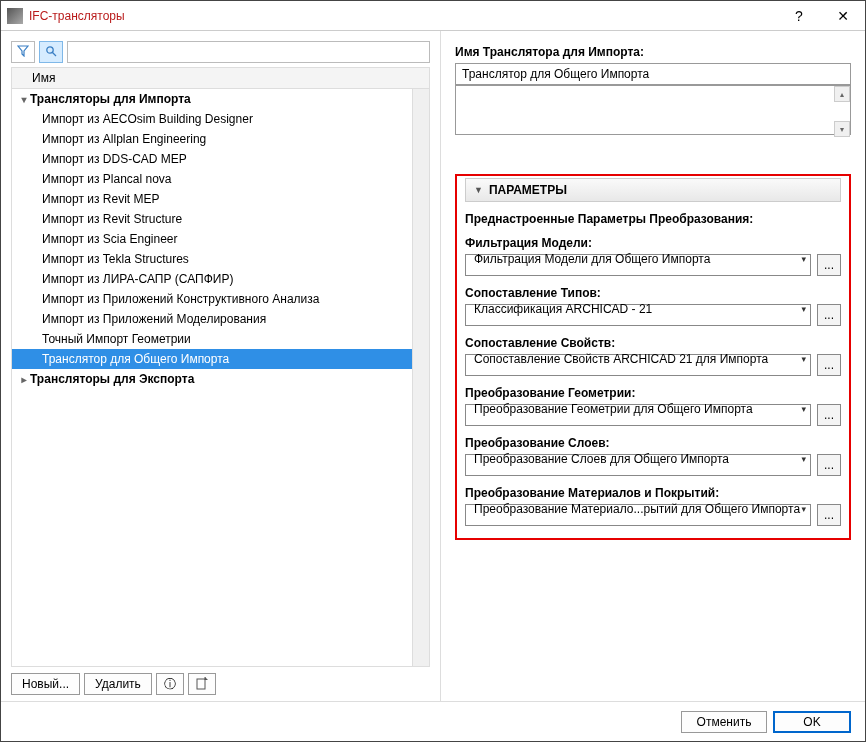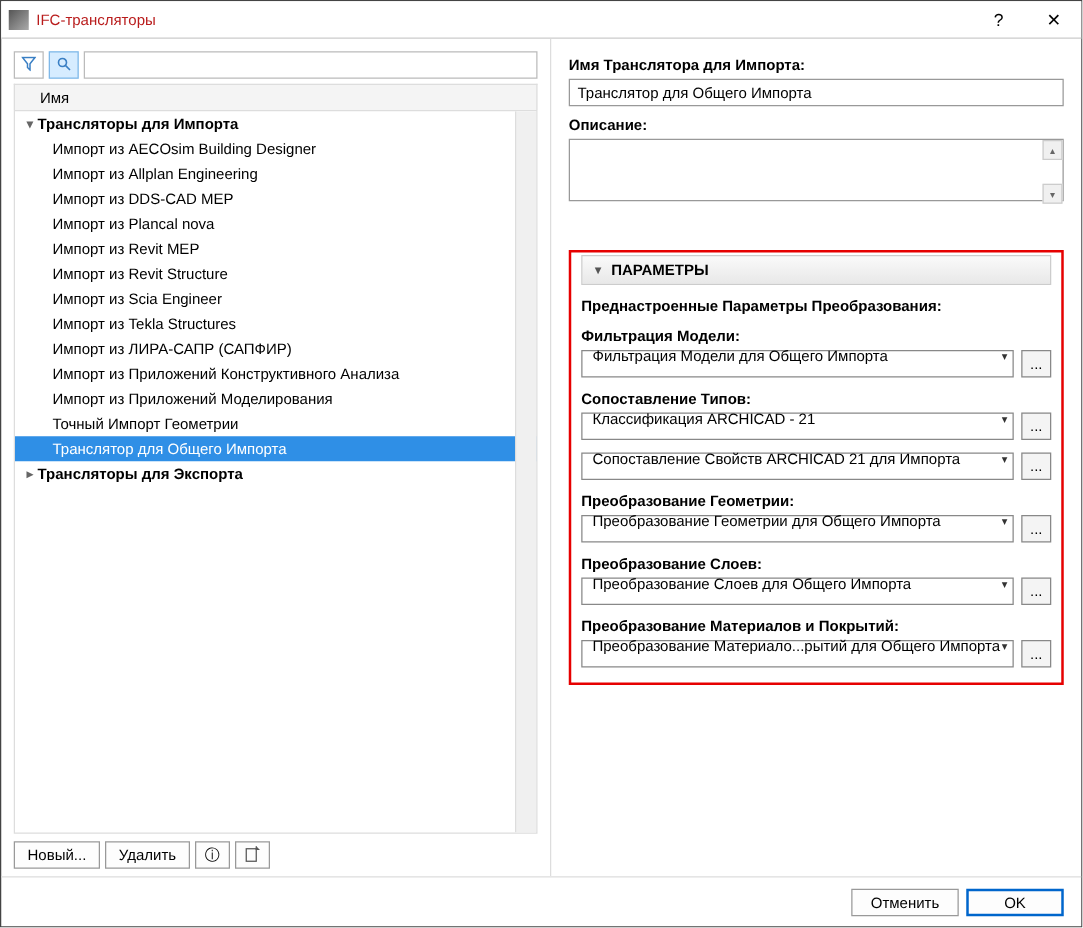--- a/index.html
+++ b/index.html
@@ -151,21 +151,20 @@
                 <line x1="10" y1="4" x2="10" y2="1" stroke="#555"></line>
               </svg>
           </span>
         </div>
       </div>
     </div>
 
     <div class="right">
       <div class="lbl">Имя Транслятора для Импорта:</div>
       <input class="input-line" type="text" value="Транслятор для Общего Импорта" style="">
-      <div class="lbl" style="margin-top:8px;">Описание:</div>
       <div class="textarea-wrap">
         <textarea class="textarea" style=""></textarea>
         <div class="ta-scroll">
           <div class="arr">▴</div>
           <div class="arr">▾</div>
         </div>
       </div>
 
       <div class="params-box">
         <div class="params-header">
@@ -190,20 +189,21 @@
           <div class="dd-row">
             <div class="dropdown">
               <span>Классификация ARCHICAD - 21</span>
               <span class="dd-arr">▾</span>
             </div>
             <div class="elp-btn">...</div>
           </div>
         </div>
 
         <div class="param-group">
+          <div class="lbl">Сопоставление Свойств:</div>
           <div class="dd-row">
             <div class="dropdown">
               <span>Сопоставление Свойств ARCHICAD 21 для Импорта</span>
               <span class="dd-arr">▾</span>
             </div>
             <div class="elp-btn">...</div>
           </div>
         </div>
 
         <div class="param-group">

